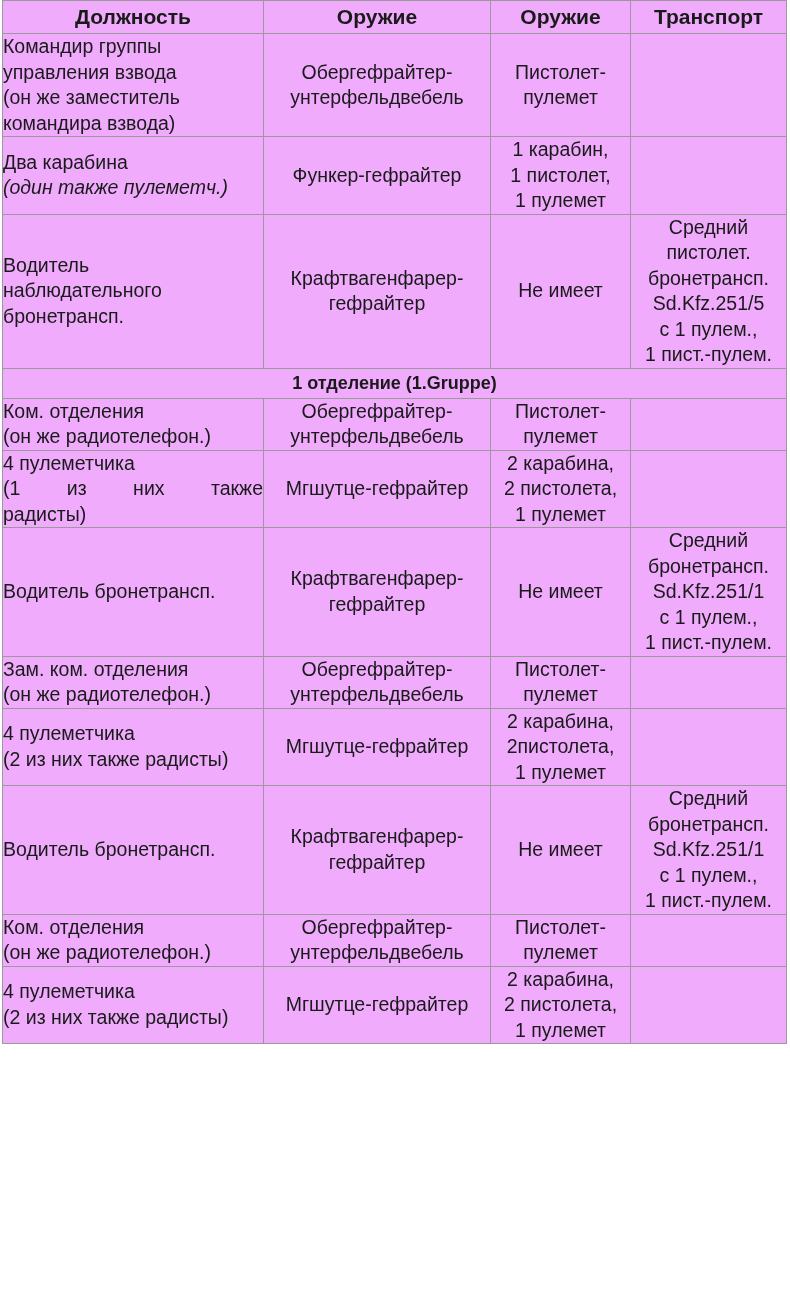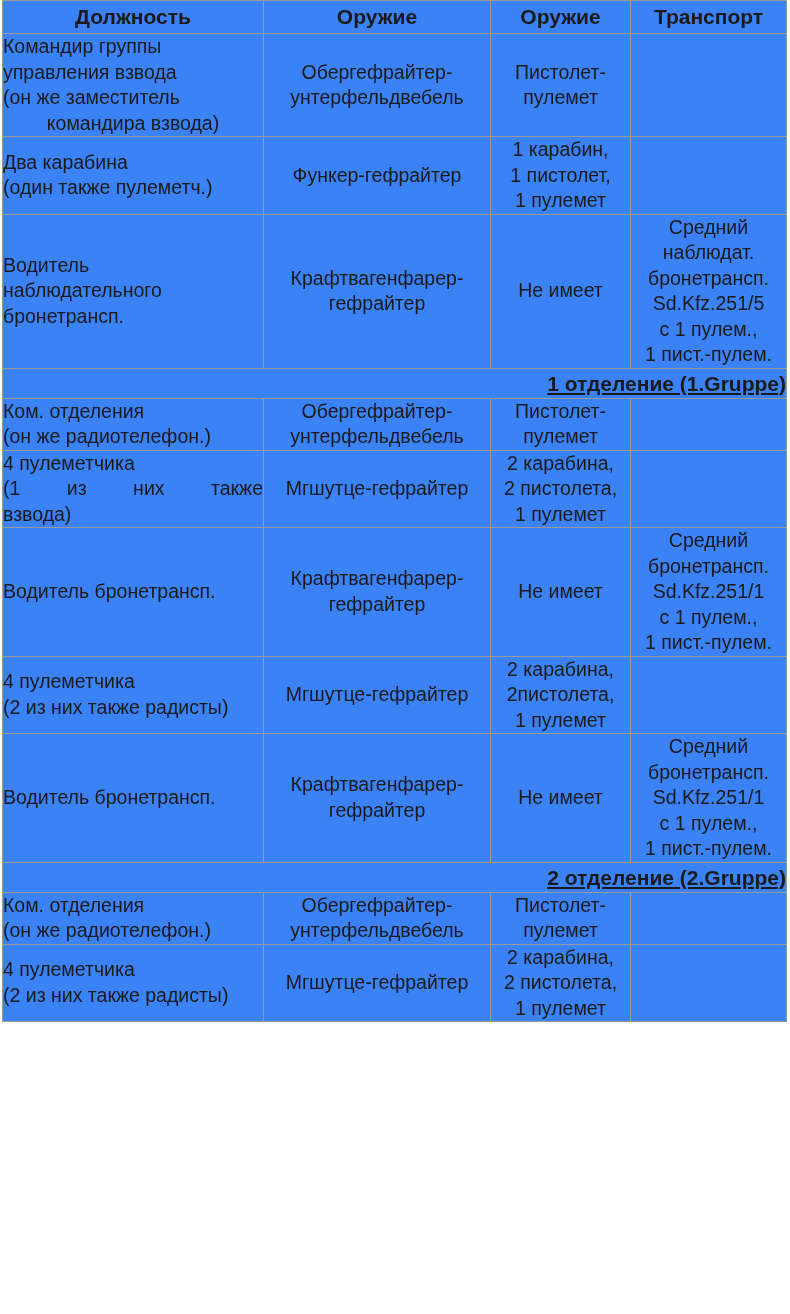--- a/index.html
+++ b/index.html
@@ -25,21 +25,21 @@
     border-collapse: collapse;
     width: 784px;
     margin-left: 2px;
     table-layout: fixed;
   }
   table.org td,
   table.org th {
     border: 1.5px solid #9a9a9a;
     padding: 0;
     vertical-align: middle;
-    background: #3b82f6;
+    background: #f0abfc;
   }
   
   col.c1 { width: 261px; }
   col.c2 { width: 227px; }
   col.c3 { width: 140px; }
   col.c4 { width: 156px; }
 
   th.hd {
     text-align: center;
     font-weight: bold;
@@ -65,27 +65,26 @@
   td.ctr {
     text-align: center;
     font-size: 19.5px;
     line-height: 25.5px;
     padding: 2px 3px;
   }
   td.blank { }
 
   
   td.grp {
-    text-align: right;
+    text-align: center;
     font-weight: bold;
-    font-size: 21px;
+    font-size: 18px;
     line-height: 25px;
     height: 29px;
     padding: 1px 2px 3px 2px;
-    text-decoration: underline;
   }
   .last-row td { border-bottom: 1.5px solid #9a9a9a; }
 </style>
 </head>
 <body>
 
 <div id="sheet">
   <table class="org">
     <colgroup>
       <col class="c1">
@@ -100,38 +99,38 @@
         <th class="hd">Оружие</th>
         <th class="hd">Транспорт</th>
       </tr>
     </thead>
     <tbody id="tbody">
         <tr>
           <td class="pos">
             <span style="display: block;">Командир группы</span>
             <span style="display: block;">управления взвода</span>
             <span style="display: block;">(он же заместитель</span>
-            <span style="display: block; text-align: center;">командира взвода)</span>
+            <span style="display: block;">командира взвода)</span>
           </td>
           <td class="ctr">
             <span style="display: block;">Обергефрайтер-</span>
             <span style="display: block;">унтерфельдвебель</span>
           </td>
           <td class="ctr">
             <span style="display: block;">Пистолет-</span>
             <span style="display: block;">пулемет</span>
           </td>
           <td class="ctr blank">
             <span style="display: block;"></span>
           </td>
         </tr>
         <tr>
           <td class="pos">
             <span style="display: block;">Два карабина</span>
-            <span style="display: block;">(один также пулеметч.)</span>
+            <span style="display: block; font-style: italic;">(один также пулеметч.)</span>
           </td>
           <td class="ctr">
             <span style="display: block;">Функер-гефрайтер</span>
           </td>
           <td class="ctr">
             <span style="display: block;">1 карабин,</span>
             <span style="display: block;">1 пистолет,</span>
             <span style="display: block;">1 пулемет</span>
           </td>
           <td class="ctr blank">
@@ -146,21 +145,21 @@
           </td>
           <td class="ctr">
             <span style="display: block;">Крафтвагенфарер-</span>
             <span style="display: block;">гефрайтер</span>
           </td>
           <td class="ctr">
             <span style="display: block;">Не имеет</span>
           </td>
           <td class="ctr">
             <span style="display: block;">Средний</span>
-            <span style="display: block;">наблюдат.</span>
+            <span style="display: block;">пистолет.</span>
             <span style="display: block;">бронетрансп.</span>
             <span style="display: block;">Sd.Kfz.251/5</span>
             <span style="display: block;">с 1 пулем.,</span>
             <span style="display: block;">1 пист.-пулем.</span>
           </td>
         </tr>
         <tr>
           <td class="grp" colspan="4">1 отделение (1.Gruppe)</td>
         </tr>
         <tr>
@@ -177,21 +176,21 @@
             <span style="display: block;">пулемет</span>
           </td>
           <td class="ctr blank">
             <span style="display: block;"></span>
           </td>
         </tr>
         <tr>
           <td class="pos">
             <span class="just-row">4 пулеметчика</span>
             <span class="just-row" style="text-align-last: justify;">(1 из них также</span>
-            <span class="just-row">взвода)</span>
+            <span class="just-row">радисты)</span>
           </td>
           <td class="ctr">
             <span style="display: block;">Мгшутце-гефрайтер</span>
           </td>
           <td class="ctr">
             <span style="display: block;">2 карабина,</span>
             <span style="display: block;">2 пистолета,</span>
             <span style="display: block;">1 пулемет</span>
           </td>
           <td class="ctr blank">
@@ -212,20 +211,37 @@
           <td class="ctr">
             <span style="display: block;">Средний</span>
             <span style="display: block;">бронетрансп.</span>
             <span style="display: block;">Sd.Kfz.251/1</span>
             <span style="display: block;">с 1 пулем.,</span>
             <span style="display: block;">1 пист.-пулем.</span>
           </td>
         </tr>
         <tr>
           <td class="pos">
+            <span style="display: block;">Зам. ком. отделения</span>
+            <span style="display: block;">(он же радиотелефон.)</span>
+          </td>
+          <td class="ctr">
+            <span style="display: block;">Обергефрайтер-</span>
+            <span style="display: block;">унтерфельдвебель</span>
+          </td>
+          <td class="ctr">
+            <span style="display: block;">Пистолет-</span>
+            <span style="display: block;">пулемет</span>
+          </td>
+          <td class="ctr blank">
+            <span style="display: block;"></span>
+          </td>
+        </tr>
+        <tr>
+          <td class="pos">
             <span style="display: block;">4 пулеметчика</span>
             <span style="display: block;">(2 из них также радисты)</span>
           </td>
           <td class="ctr">
             <span style="display: block;">Мгшутце-гефрайтер</span>
           </td>
           <td class="ctr">
             <span style="display: block;">2 карабина,</span>
             <span style="display: block;">2пистолета,</span>
             <span style="display: block;">1 пулемет</span>
@@ -247,23 +263,20 @@
           </td>
           <td class="ctr">
             <span style="display: block;">Средний</span>
             <span style="display: block;">бронетрансп.</span>
             <span style="display: block;">Sd.Kfz.251/1</span>
             <span style="display: block;">с 1 пулем.,</span>
             <span style="display: block;">1 пист.-пулем.</span>
           </td>
         </tr>
         <tr>
-          <td class="grp" colspan="4">2 отделение (2.Gruppe)</td>
-        </tr>
-        <tr>
           <td class="pos">
             <span style="display: block;">Ком. отделения</span>
             <span style="display: block;">(он же радиотелефон.)</span>
           </td>
           <td class="ctr">
             <span style="display: block;">Обергефрайтер-</span>
             <span style="display: block;">унтерфельдвебель</span>
           </td>
           <td class="ctr">
             <span style="display: block;">Пистолет-</span>

